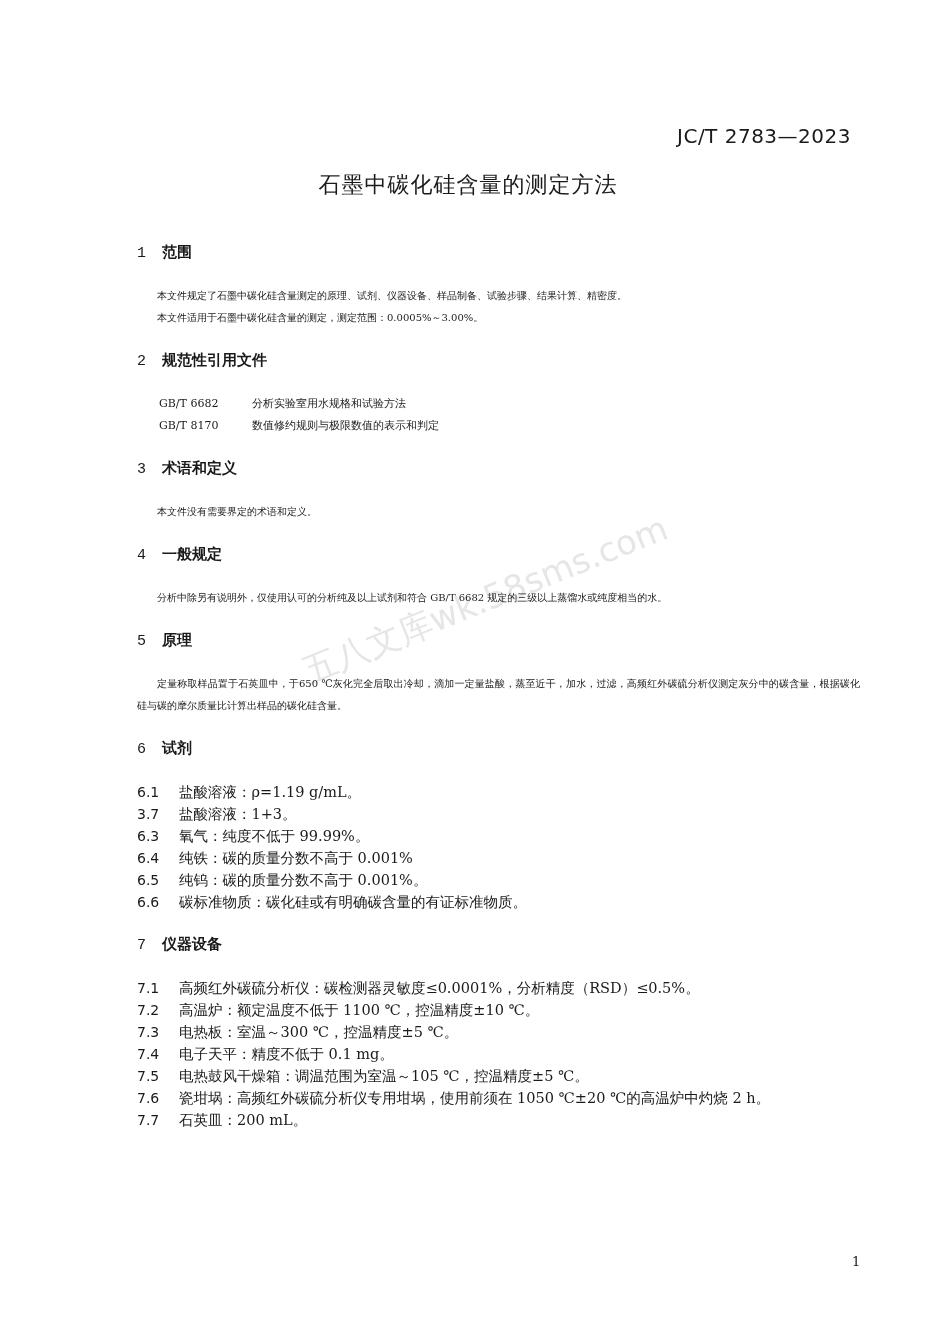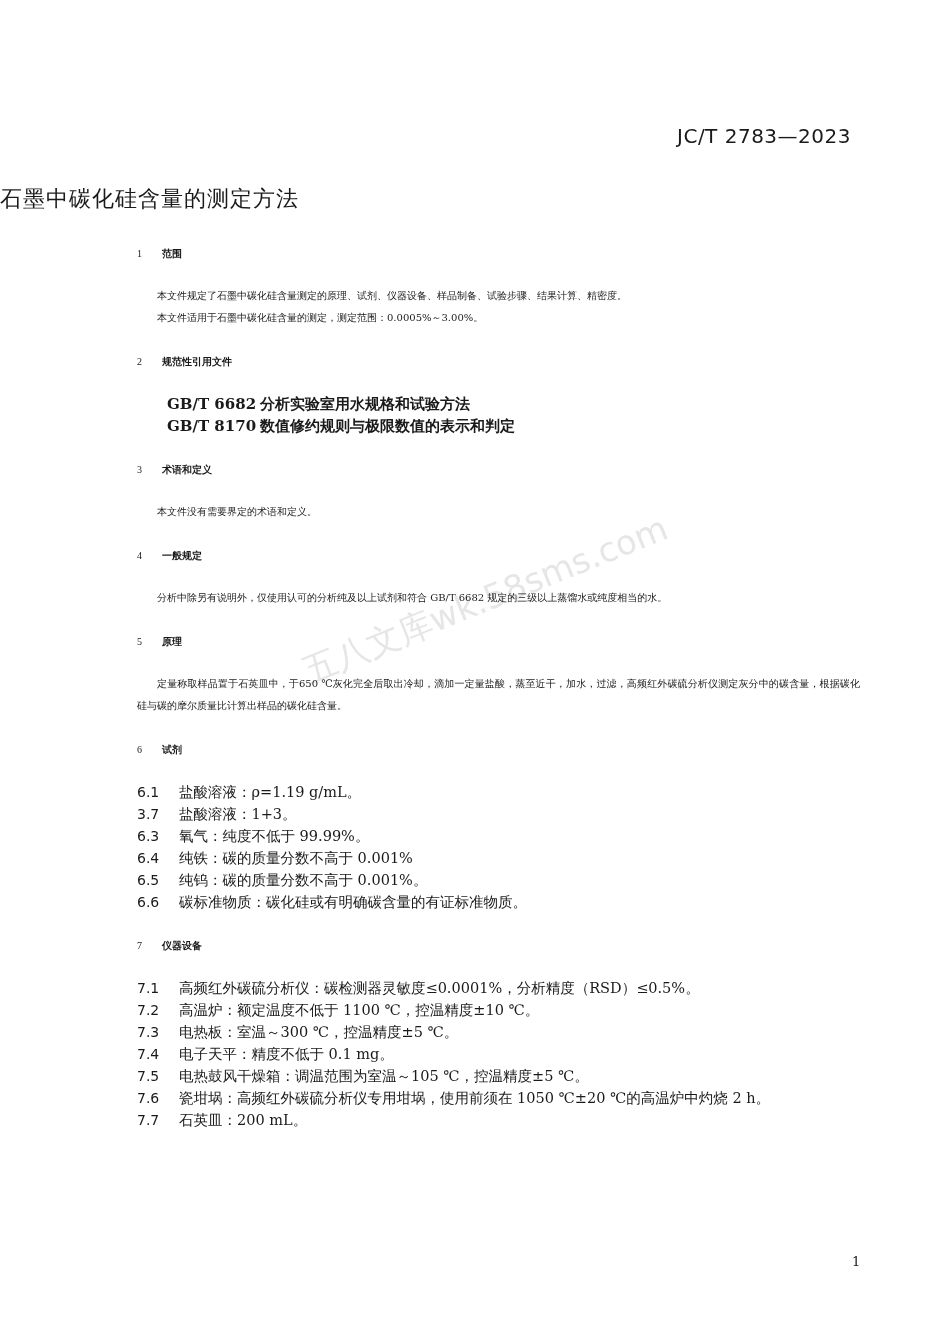--- a/index.html
+++ b/index.html
@@ -1,25 +1,25 @@
 <!DOCTYPE html>
 <html><head>
   <meta charset="utf-8">
   <style>
     html, body { margin: 0; padding: 0; background: #ffffff; }
     body { width: 950px; height: 1343px; position: relative; overflow: hidden;
            font-family: "DejaVu Serif", "Liberation Serif", serif; color: #1a1a1a; }
     .page { position: absolute; left: 0; top: 0; width: 950px; height: 1343px; }
     .std-code { position: absolute; right: 99px; top: 124px; font-family: "DejaVu Sans", "Liberation Sans", sans-serif; font-size: 20px; letter-spacing: 0.5px; }
-    .title { position: absolute; left: 0; width: 936px; top: 184px; font-family: "DejaVu Sans", "Liberation Sans", sans-serif; font-size: 22px; letter-spacing: 1px; }
+    .title { position: absolute; left: 0; width: 936px; top: 170px; text-align: center; font-family: "DejaVu Sans", "Liberation Sans", sans-serif; font-size: 22px; letter-spacing: 1px; }
     .content { position: absolute; left: 137px; top: 243px; width: 723px; }
-    .sec-head { font-family: Liberation Serif, serif; font-size: 10px; font-weight: bold; height: 22px; line-height: 22px; }
+    .sec-head { font-family: Liberation Mono, monospace; font-size: 15px; font-weight: bold; height: 22px; line-height: 22px; }
     .sec-head .num { display: inline-block; width: 25px; font-weight: normal; }
     .para { font-size: 10px; line-height: 22px; text-indent: 2em; text-align: justify; }
-    .ref { font-size: 15px; line-height: 22px; padding-left: 2em; font-weight: bold; }
+    .ref { font-size: 11px; line-height: 22px; padding-left: 2em; }
     .ref .code { display: inline-block; width: 93px; }
     .item { font-size: 14.5px; line-height: 22px; }
     .item .num { display: inline-block; width: 42px; font-family: "DejaVu Sans", "Liberation Sans", sans-serif; font-size: 14px; }
     .gap-h { height: 20px; }
     .gap-s { height: 22px; }
     .watermark { position: absolute; left: 305px; top: 650px; transform: rotate(-22deg); transform-origin: left center;
                  font-family: "DejaVu Sans", "Liberation Sans", sans-serif; font-size: 34px; color: #e6e6e6; white-space: nowrap; }
     .page-num { position: absolute; left: 852px; top: 1254px; font-size: 13px; }
   </style>
 </head>

